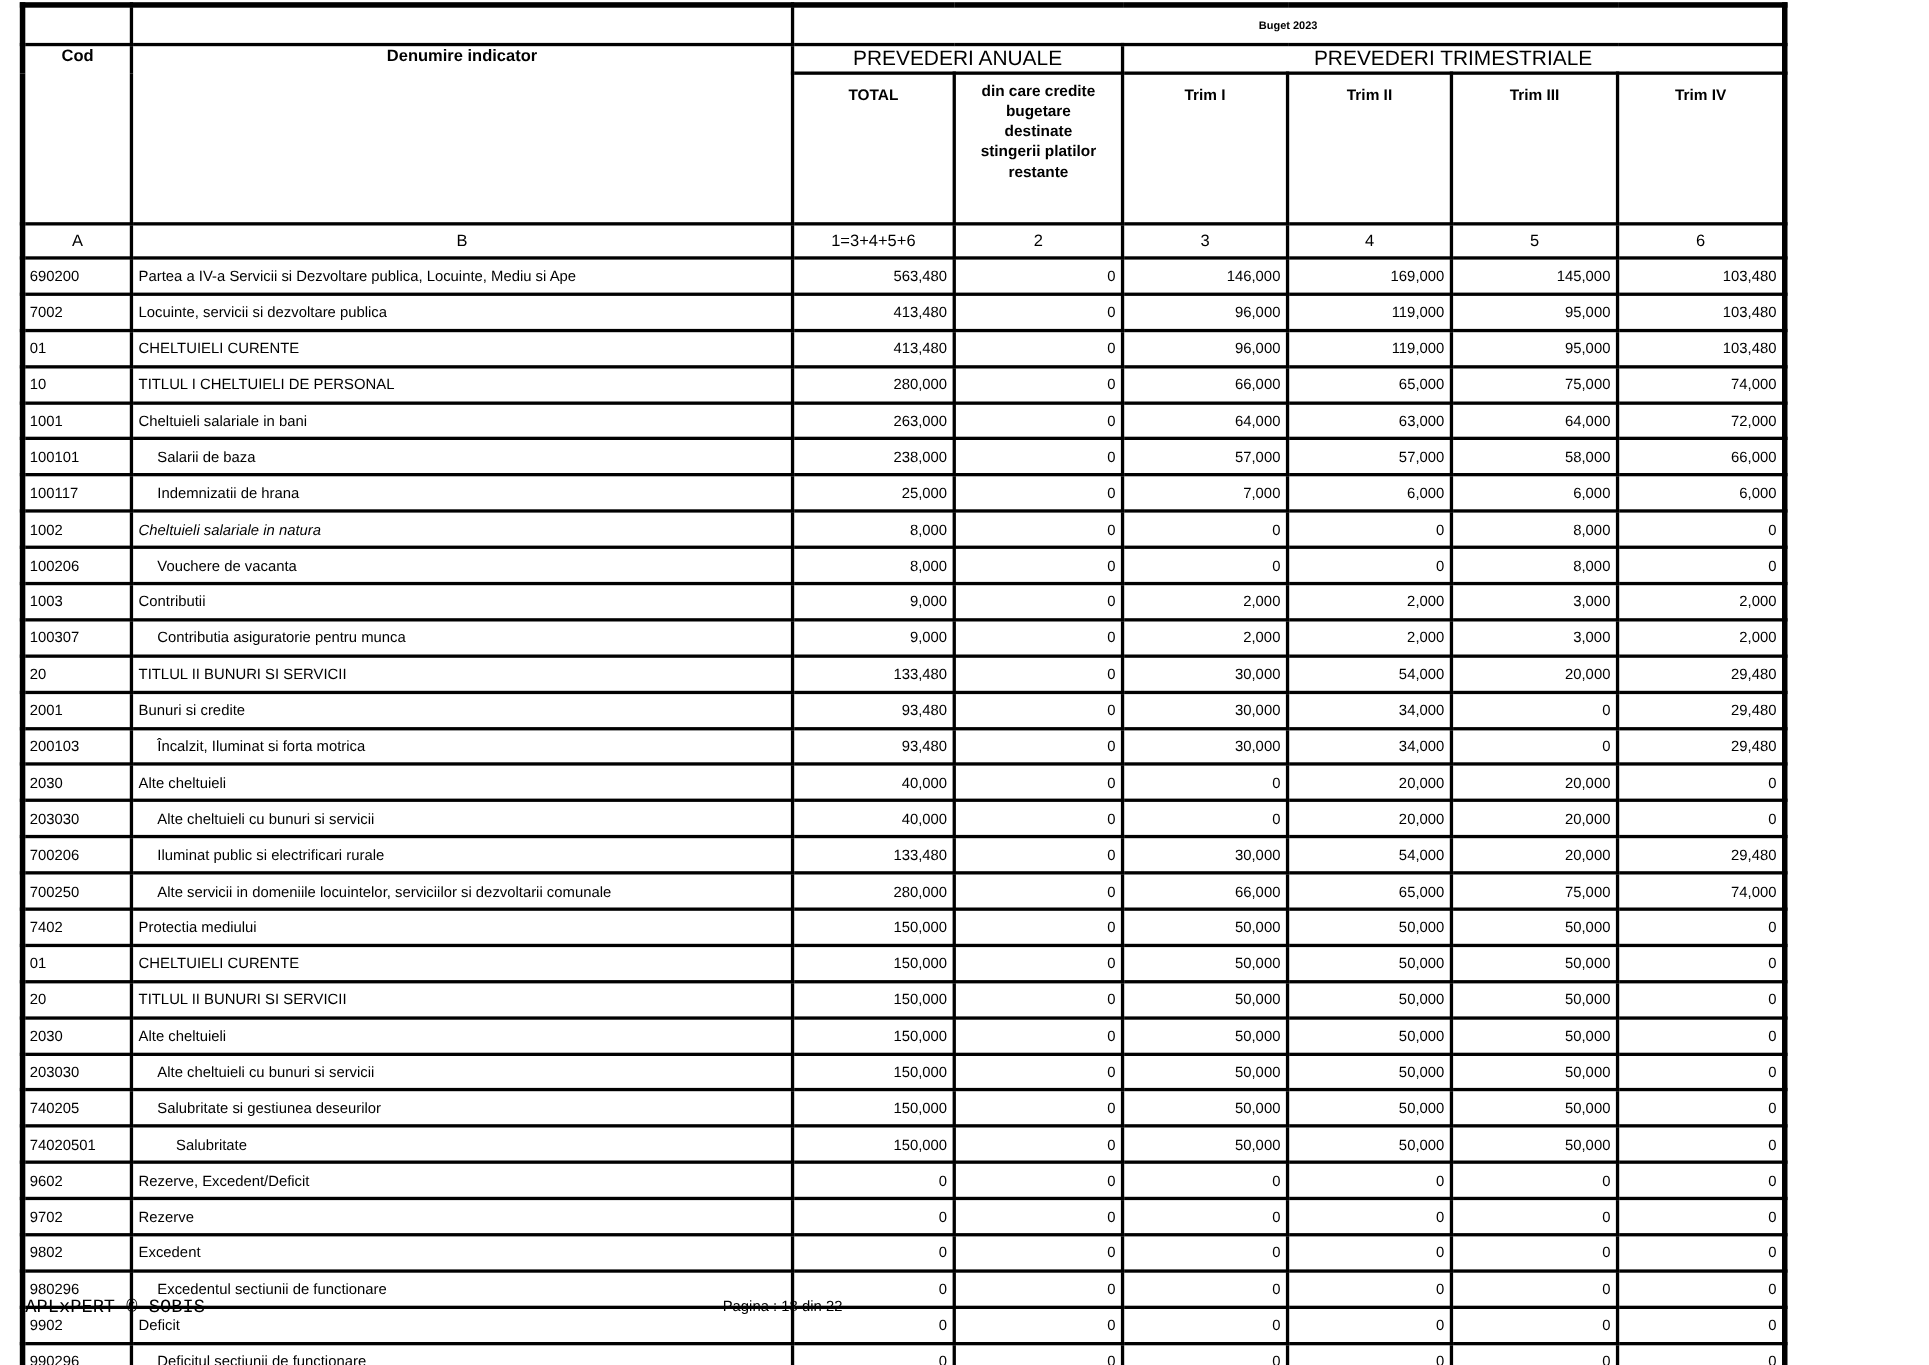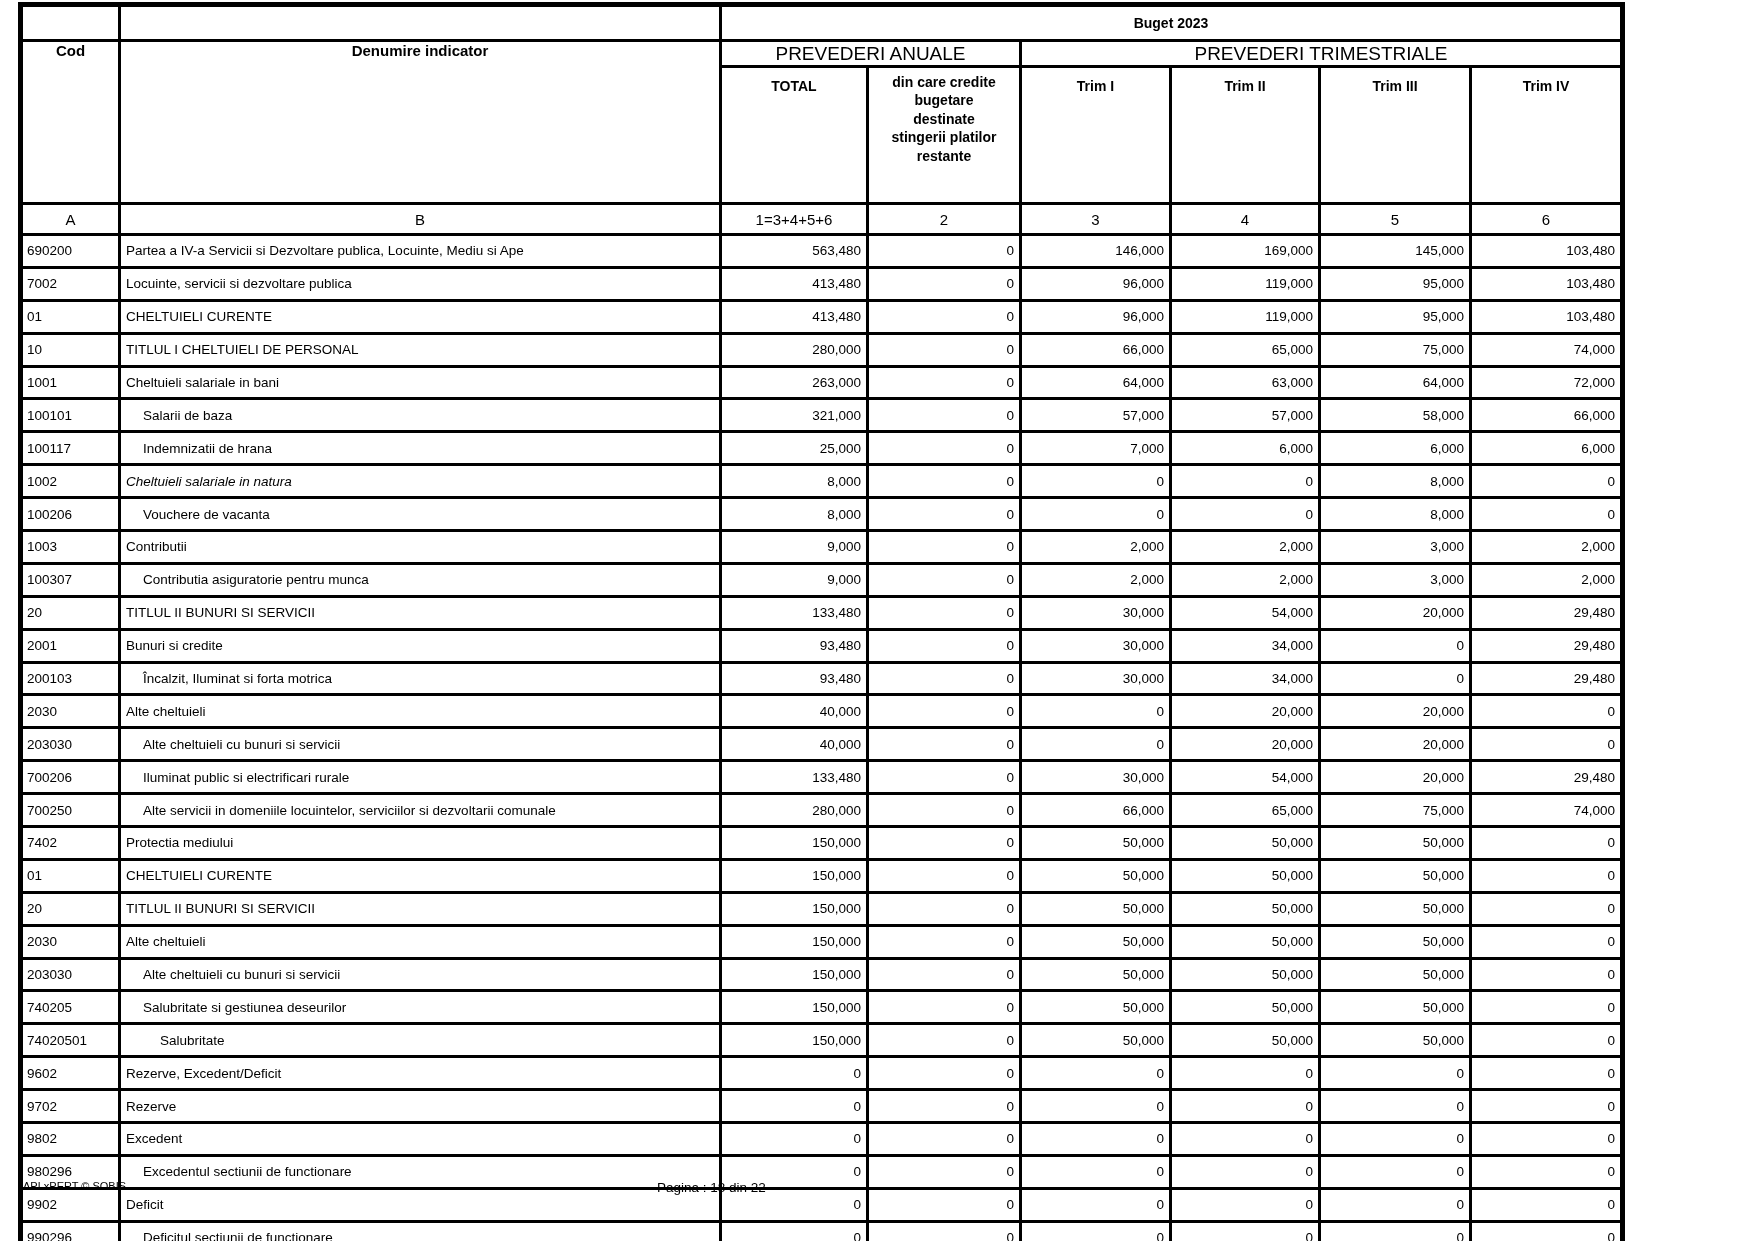--- a/index.html
+++ b/index.html
@@ -20,21 +20,21 @@
   table.budget td {
     border:3px solid #000;
     overflow:hidden;
     white-space:nowrap;
     padding:0;
   }
   
   tr.h1 td { height:32px; }
   td.buget-cell {
     text-align:center; vertical-align:middle;
-    font-weight:bold; font-size:14px;
+    font-weight:bold; font-size:10px;
   }
   
   tr.h2 td.group {
     height:23px; text-align:center; vertical-align:middle;
     font-weight:normal; font-size:19px;
   }
   td.cod-cell, td.denum-cell {
     text-align:center; vertical-align:top;
     padding-top:30px;
     font-weight:bold; font-size:15px;
@@ -58,21 +58,22 @@
   
   tbody.data td {
     height:29.9px; font-size:13.5px; vertical-align:middle;
   }
   tbody.data td.code { text-align:left; padding-left:4px;margin-left:36px; }
   tbody.data td.name { text-align:left; }
   tbody.data td.num  { text-align:right; padding-right:5px; }
 
   .footer-left {
     position:absolute; left:23px; top:1180px;
-    font-size:11px;
+    font-size:17px;
+    font-family:Liberation Mono, monospace;
   }
   .footer-center {
     position:absolute; left:657px; top:1180px;
     font-size:13.5px;
   }
 </style>
 </head>
 <body>
 
 <div class="page">
@@ -175,21 +176,21 @@
           <td class="num">263,000</td>
           <td class="num">0</td>
           <td class="num">64,000</td>
           <td class="num">63,000</td>
           <td class="num">64,000</td>
           <td class="num">72,000</td>
         </tr>
         <tr>
           <td class="code">100101</td>
           <td class="name" style="padding-left: 22px;">Salarii de baza</td>
-          <td class="num">321,000</td>
+          <td class="num">238,000</td>
           <td class="num">0</td>
           <td class="num">57,000</td>
           <td class="num">57,000</td>
           <td class="num">58,000</td>
           <td class="num">66,000</td>
         </tr>
         <tr>
           <td class="code">100117</td>
           <td class="name" style="padding-left: 22px;">Indemnizatii de hrana</td>
           <td class="num">25,000</td>

